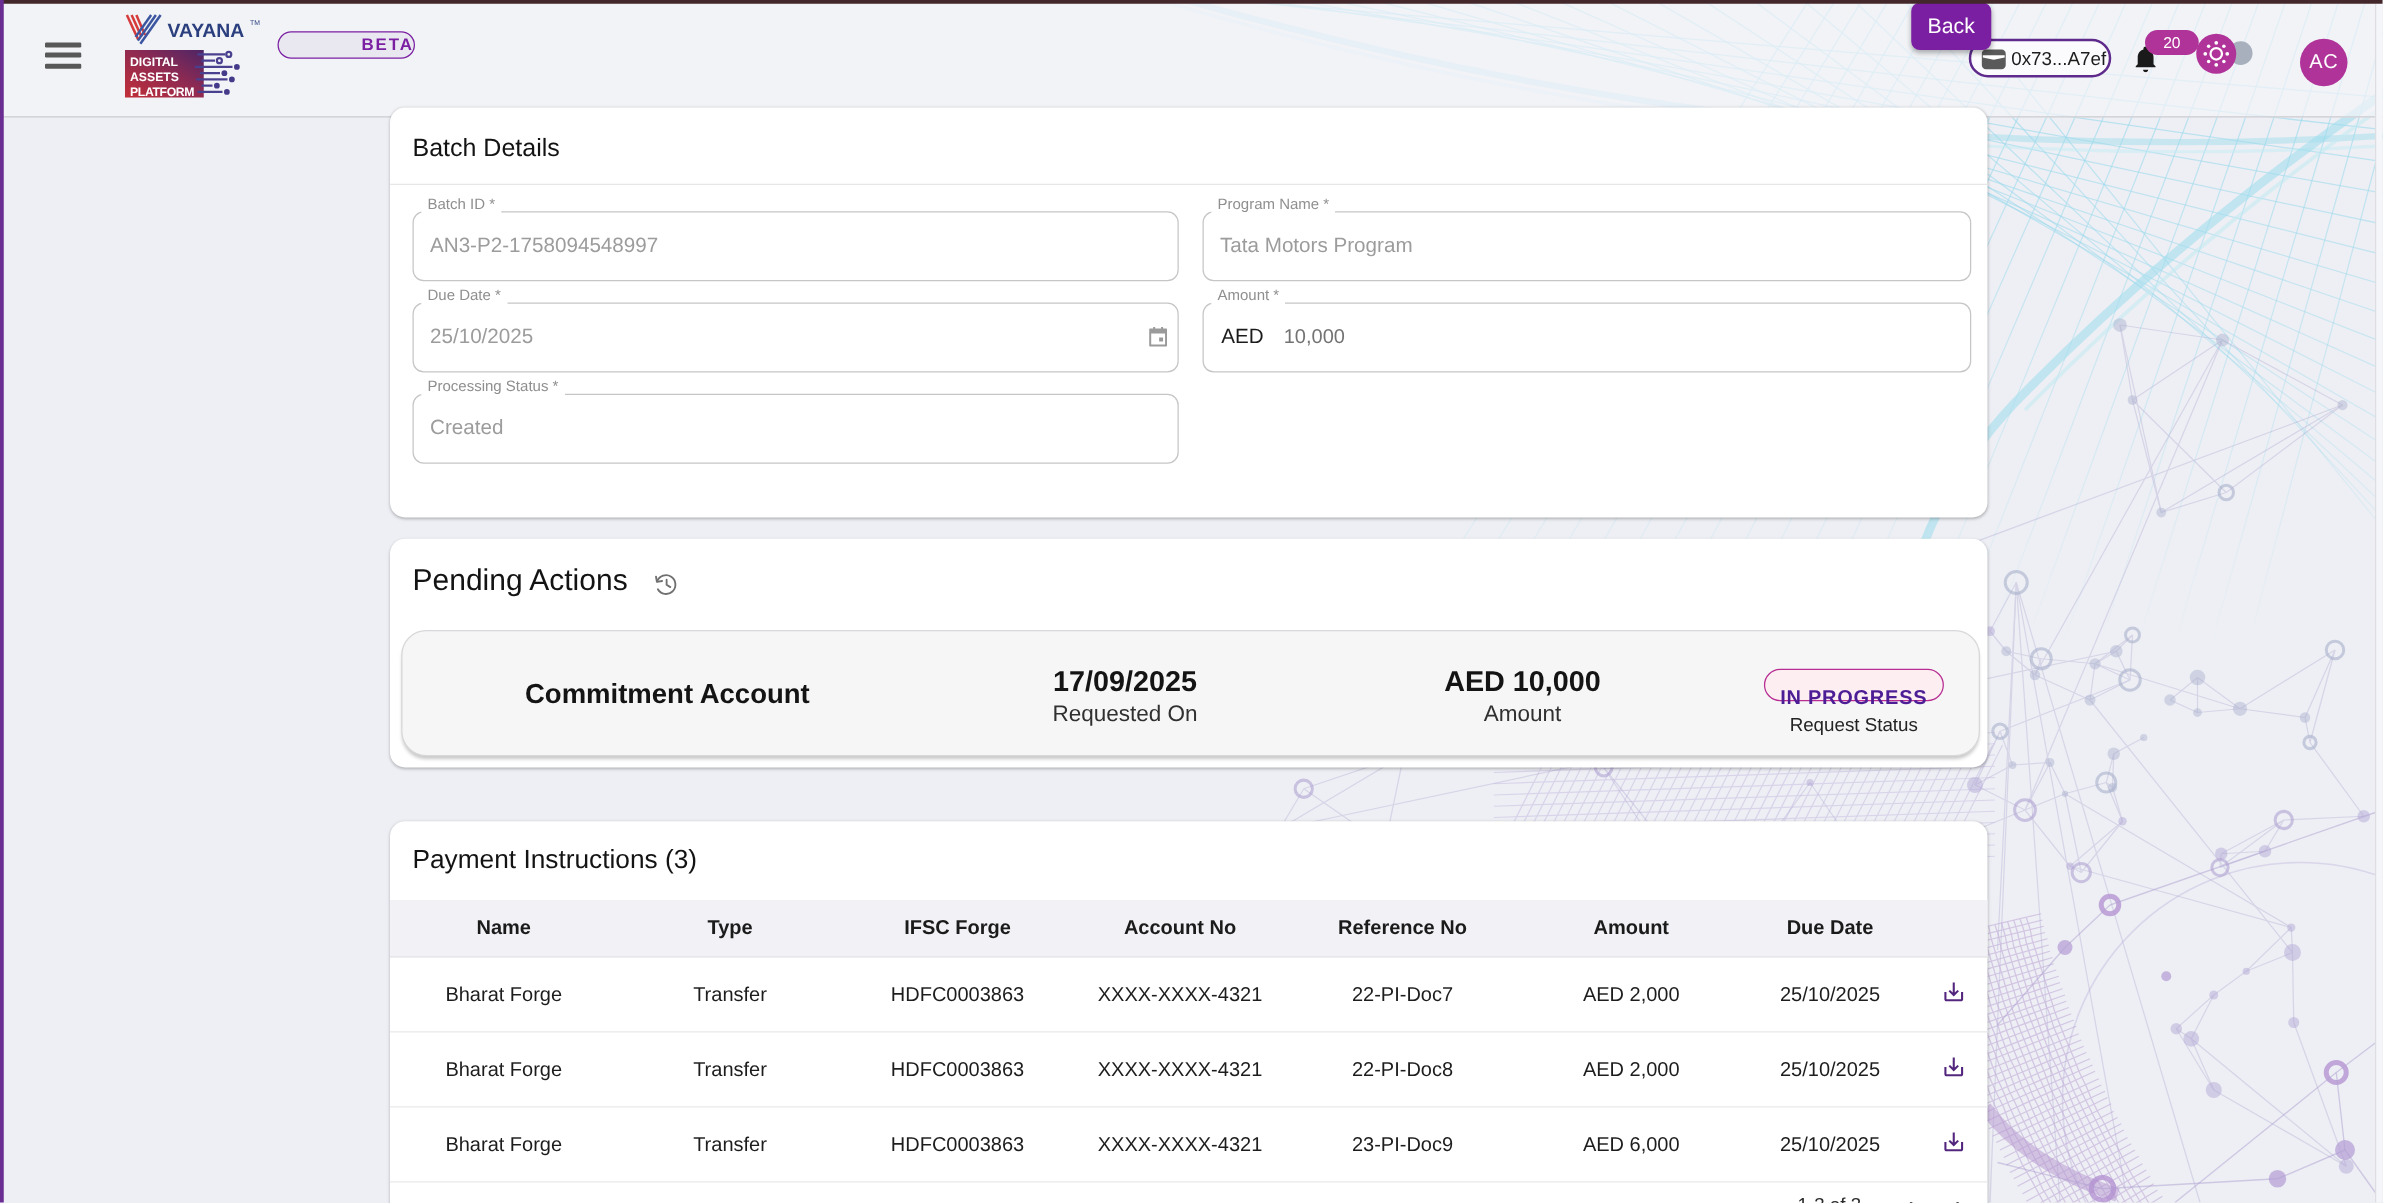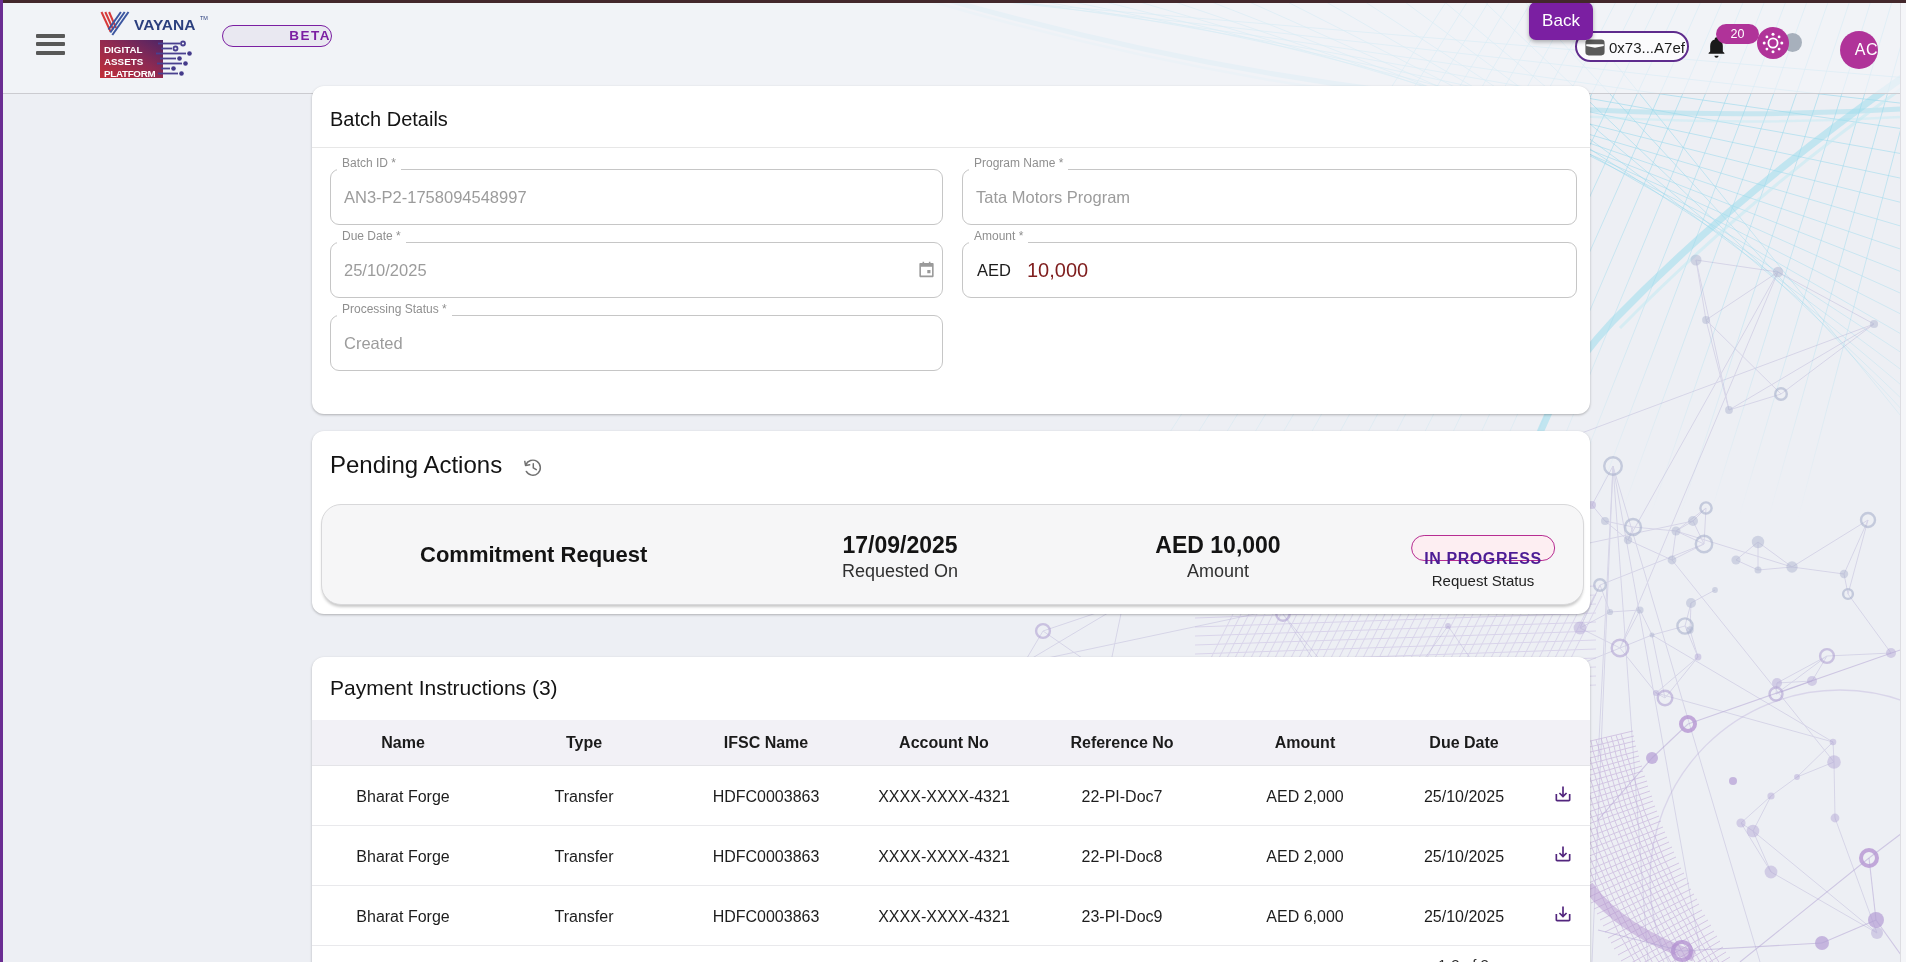--- a/index.html
+++ b/index.html
@@ -10,39 +10,39 @@
 .burger div{height:3.8px;background:#585858;border-radius:1px;margin-bottom:4.7px}
 .logo{position:absolute;left:100px;top:9px;z-index:11}
 .beta{position:absolute;left:222px;top:25px;width:110px;height:22px;border:1.5px solid #7b1fa2;border-radius:12px;background:#e9e8f1;color:#7b1fa2;font-size:13.5px;font-weight:bold;letter-spacing:1.5px;text-align:right;line-height:20px;z-index:11}
 .backbtn{position:absolute;left:1529px;top:2px;width:64px;height:38px;background:#7b1fa2;border-radius:7px;color:#fff;font-size:17px;text-align:center;line-height:38px;z-index:12;box-shadow:0 2px 4px rgba(0,0,0,.3)}
 .wallet{position:absolute;left:1575px;top:31px;width:114px;height:31px;border:2px solid #5e2b8d;border-radius:16px;background:#fbfbfd;z-index:11}
 .wallet span{position:absolute;left:32px;top:6px;font-size:15px;color:#1c1c1c}
 .bell{position:absolute;left:1707px;top:37px;z-index:11}
 .bellbadge{position:absolute;left:1716px;top:24px;width:43px;height:20px;border-radius:10px;line-height:20px;background:#b03399;color:#fff;font-size:12.5px;text-align:center;z-index:12}
 .toggletrack{position:absolute;left:1783px;top:33px;width:19px;height:19px;border-radius:10px;background:#a7b0bc;z-index:11}
 .sunbtn{position:absolute;left:1757px;top:27px;width:32px;height:32px;border-radius:16px;background:#b03399;z-index:12}
-.avatar{position:absolute;left:1840px;top:31px;width:38px;height:38px;border-radius:19px;background:#b03399;color:#fff;font-size:16px;text-align:right;line-height:38px;z-index:11;letter-spacing:.5px}
+.avatar{position:absolute;left:1840px;top:31px;width:38px;height:38px;border-radius:19px;background:#b03399;color:#fff;font-size:16px;text-align:center;line-height:38px;z-index:11;letter-spacing:.5px}
 .card{position:absolute;background:#fff;border-radius:12px;box-shadow:0 1px 3px rgba(0,0,0,0.18),0 1px 2px rgba(0,0,0,0.10);z-index:20}
 .cardbatch{left:312px;top:86px;width:1278px;height:328px}
 .cardpend{left:312px;top:431px;width:1278px;height:183px}
 .cardpay{left:312px;top:657px;width:1278px;height:346px}
 .h20{position:absolute;left:18px;top:20px;font-size:20px;color:#131313;line-height:26px}
 .divider{position:absolute;left:0;right:0;top:61px;height:1px;background:#e7e7e7}
 .field{position:absolute;border:1px solid #c6c6c6;border-radius:9px;height:56px}
 .field .lbl{position:absolute;left:6px;top:-13px;height:15px;font-size:12px;color:#8f8f8f;background:#fff;padding:0 5px;line-height:13px}
 .field .val{position:absolute;left:13px;top:50%;transform:translateY(-50%);font-size:16.5px;color:#9c9c9c;white-space:nowrap}
 .f-r1l{left:18px;top:83px;width:613px}
 .f-r1r{left:650px;top:83px;width:615px}
 .f-r2l{left:18px;top:156px;width:613px}
 .f-r2r{left:650px;top:156px;width:615px}
 .f-r3l{left:18px;top:229px;width:613px}
 .f-r3r{left:650px;top:229px;width:615px}
 .calic{position:absolute;right:6px;top:17px}
 .aed{position:absolute;left:14px;top:50%;transform:translateY(-50%);font-size:16.5px;color:#1c1c1c;font-weight:500}
-.amtval{position:absolute;left:64px;top:50%;transform:translateY(-50%);font-size:20px;color:#7f1d1d}
+.amtval{position:absolute;left:64px;top:50%;transform:translateY(-50%);font-size:16px;color:#737373}
 .h24{position:absolute;left:18px;top:20px;font-size:24px;color:#131313;line-height:28px}
 .histic{position:absolute;left:210px;top:26px}
 .pendinner{position:absolute;left:9px;top:73px;width:1263px;height:101px;background:#f6f6f7;border:1px solid #d8d8da;border-radius:20px;box-shadow:0 3px 3px -1px rgba(0,0,0,0.22)}
 .cr{position:absolute;left:98px;top:50%;transform:translateY(-50%);font-size:22px;font-weight:bold;color:#141414}
 .pcol{position:absolute;top:26px;transform:translateX(-50%);text-align:center;white-space:nowrap}
 .pcol .big{font-size:23px;font-weight:bold;color:#141414;line-height:28px}
 .pcol .sub{font-size:18px;color:#303030;line-height:22px;margin-top:1px}
 .chipwrap{position:absolute;top:30px;transform:translateX(-50%);text-align:center;white-space:nowrap}
 .chip{display:inline-block;height:24px;line-height:21px;border:1.5px solid #b72d92;border-radius:13px;background:#fdeef2;color:#4c1d95;font-size:16px;font-weight:bold;letter-spacing:.6px;padding:12px 12px}
 .chipsub{font-size:15px;color:#232323;line-height:22px;margin-top:2px}
@@ -550,39 +550,39 @@
 </div>
 
 <div class="card cardpend">
   <div class="h24">Pending Actions</div>
   <svg class="histic" width="21" height="21" viewBox="0 0 24 24" fill="none" stroke="#707070" stroke-width="1.7">
       <path d="M4.3 9.2 A 8.6 8.6 0 1 1 4.9 16.5" stroke-linecap="round"></path>
       <path d="M3.2 5.0 L4.05 9.7 L8.8 8.9" fill="none" stroke-linecap="round" stroke-linejoin="round"></path>
       <path d="M12.9 7.8 V12.4 l3.4 2.1" stroke-linecap="round"></path>
     </svg>
   <div class="pendinner">
-    <div class="cr">Commitment Request</div>
+    <div class="cr">Commitment Account</div>
     <div class="pcol" style="left:578px">
         <div class="big">17/09/2025</div>
         <div class="sub">Requested On</div>
       </div>
     <div class="pcol" style="left:896px">
         <div class="big">AED 10,000</div>
         <div class="sub">Amount</div>
       </div>
     <div class="chipwrap" style="left:1161px"><span class="chip">IN PROGRESS</span><div class="chipsub">Request Status</div></div>
   </div>
 </div>
 
 <div class="card cardpay">
   <div class="h21">Payment Instructions (3)</div>
   <div class="thead">
       <span class="th" style="left:91px">Name</span>
       <span class="th" style="left:272px">Type</span>
-      <span class="th" style="left:454px">IFSC Name</span>
+      <span class="th" style="left:454px">IFSC Forge</span>
       <span class="th" style="left:632px">Account No</span>
       <span class="th" style="left:810px">Reference No</span>
       <span class="th" style="left:993px">Amount</span>
       <span class="th" style="left:1152px">Due Date</span>
     </div>
     <div class="trow" style="top:109px">
       <span class="td" style="left:91px">Bharat Forge</span>
       <span class="td" style="left:272px">Transfer</span>
       <span class="td" style="left:454px">HDFC0003863</span>
       <span class="td" style="left:632px">XXXX-XXXX-4321</span>

